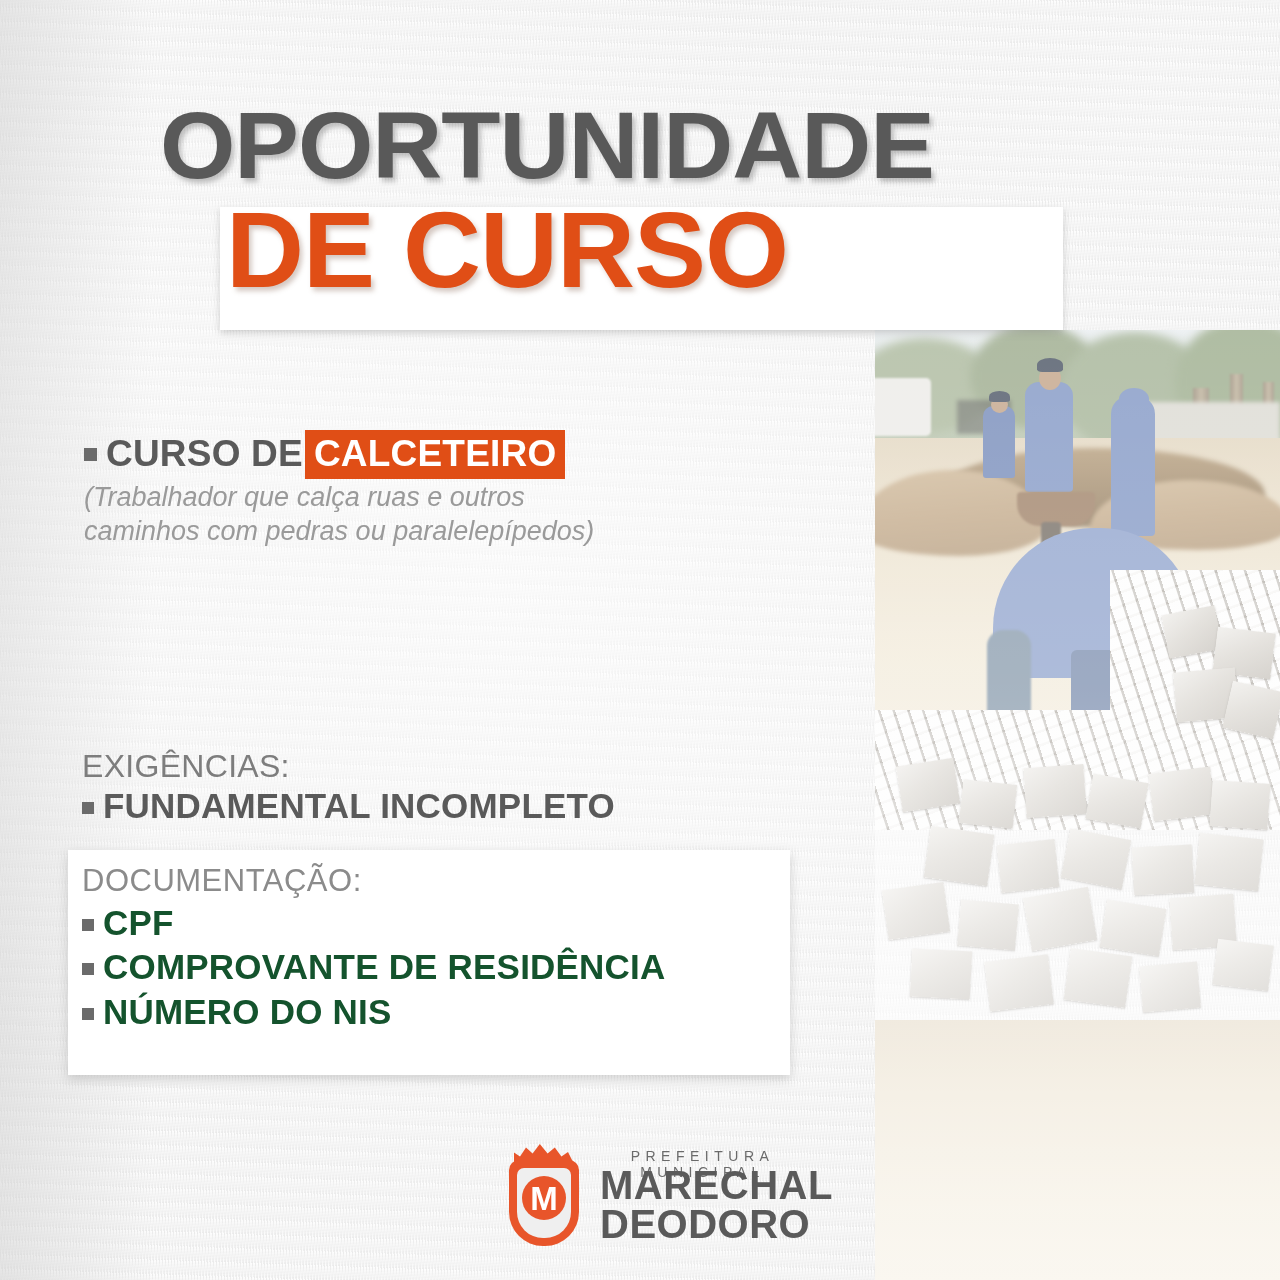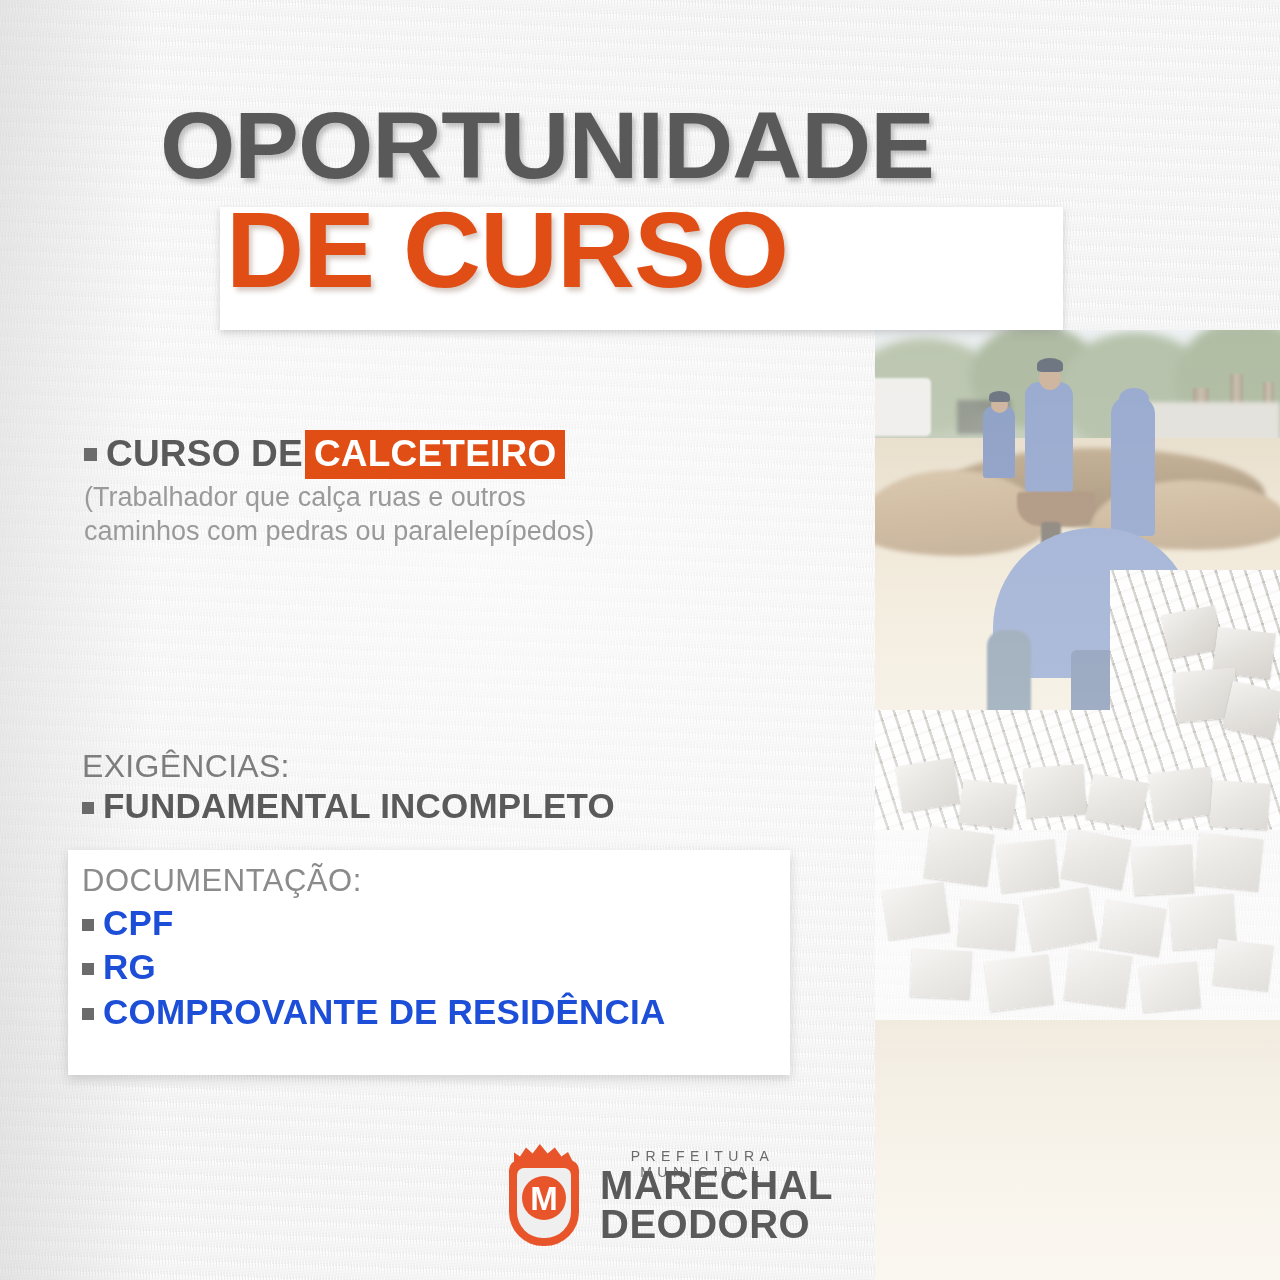--- a/index.html
+++ b/index.html
@@ -160,20 +160,21 @@
     color: #ffffff;
     padding: 3px 9px 5px 9px;
     margin-left: 2px;
   }
   .sub-italic {
     position: absolute;
     left: 84px;
     top: 481px;
     font-size: 27px;
     line-height: 1.25;
+    font-style: italic;
     color: #9a9a9a;
     white-space: pre-line;
   }
   .line-inscr {
     position: absolute;
     left: 84px;
     top: 564px;
     font-size: 36px;
     line-height: 1.12;
     font-weight: bold;
@@ -229,21 +230,21 @@
     font-size: 31px;
     color: #8b8b8b;
     letter-spacing: 0.5px;
   }
   .doc-list {
     position: absolute;
     left: 82px;
     top: 901px;
     font-size: 35px;
     font-weight: bold;
-    color: #1d4ed8;
+    color: #14532d;
     line-height: 1.27;
     letter-spacing: 0.2px;
   }
   .doc-list div { white-space: nowrap; }
 
   
   .logo { position: absolute; left: 505px; top: 1140px; width: 300px; height: 110px; }
   .shield-wrap { position: absolute; left: 0; top: 4px; width: 78px; height: 104px; }
   .crown {
     position: absolute; left: 9px; top: 0; width: 60px; height: 20px;
@@ -377,22 +378,22 @@
 
   <div class="req-label">EXIGÊNCIAS:</div>
   <div class="req-item">
     <span class="sq small"></span><span>FUNDAMENTAL INCOMPLETO</span>
   </div>
 
   <div class="doc-card"></div>
   <div class="doc-title">DOCUMENTAÇÃO:</div>
   <div class="doc-list">
     <div><span class="sq small"></span><span>CPF</span></div>
-    <div><span class="sq small"></span><span>RG</span></div>
     <div><span class="sq small"></span><span>COMPROVANTE DE RESIDÊNCIA</span></div>
+    <div><span class="sq small"></span><span>NÚMERO DO NIS</span></div>
   </div>
 
   <div class="logo">
     <div class="shield-wrap">
       <div class="crown"></div>
       <div class="shield"></div>
       <div class="shield-cut"></div>
       <div class="mcirc">M</div>
     </div>
     <div class="logo-pref">PREFEITURA MUNICIPAL</div>

